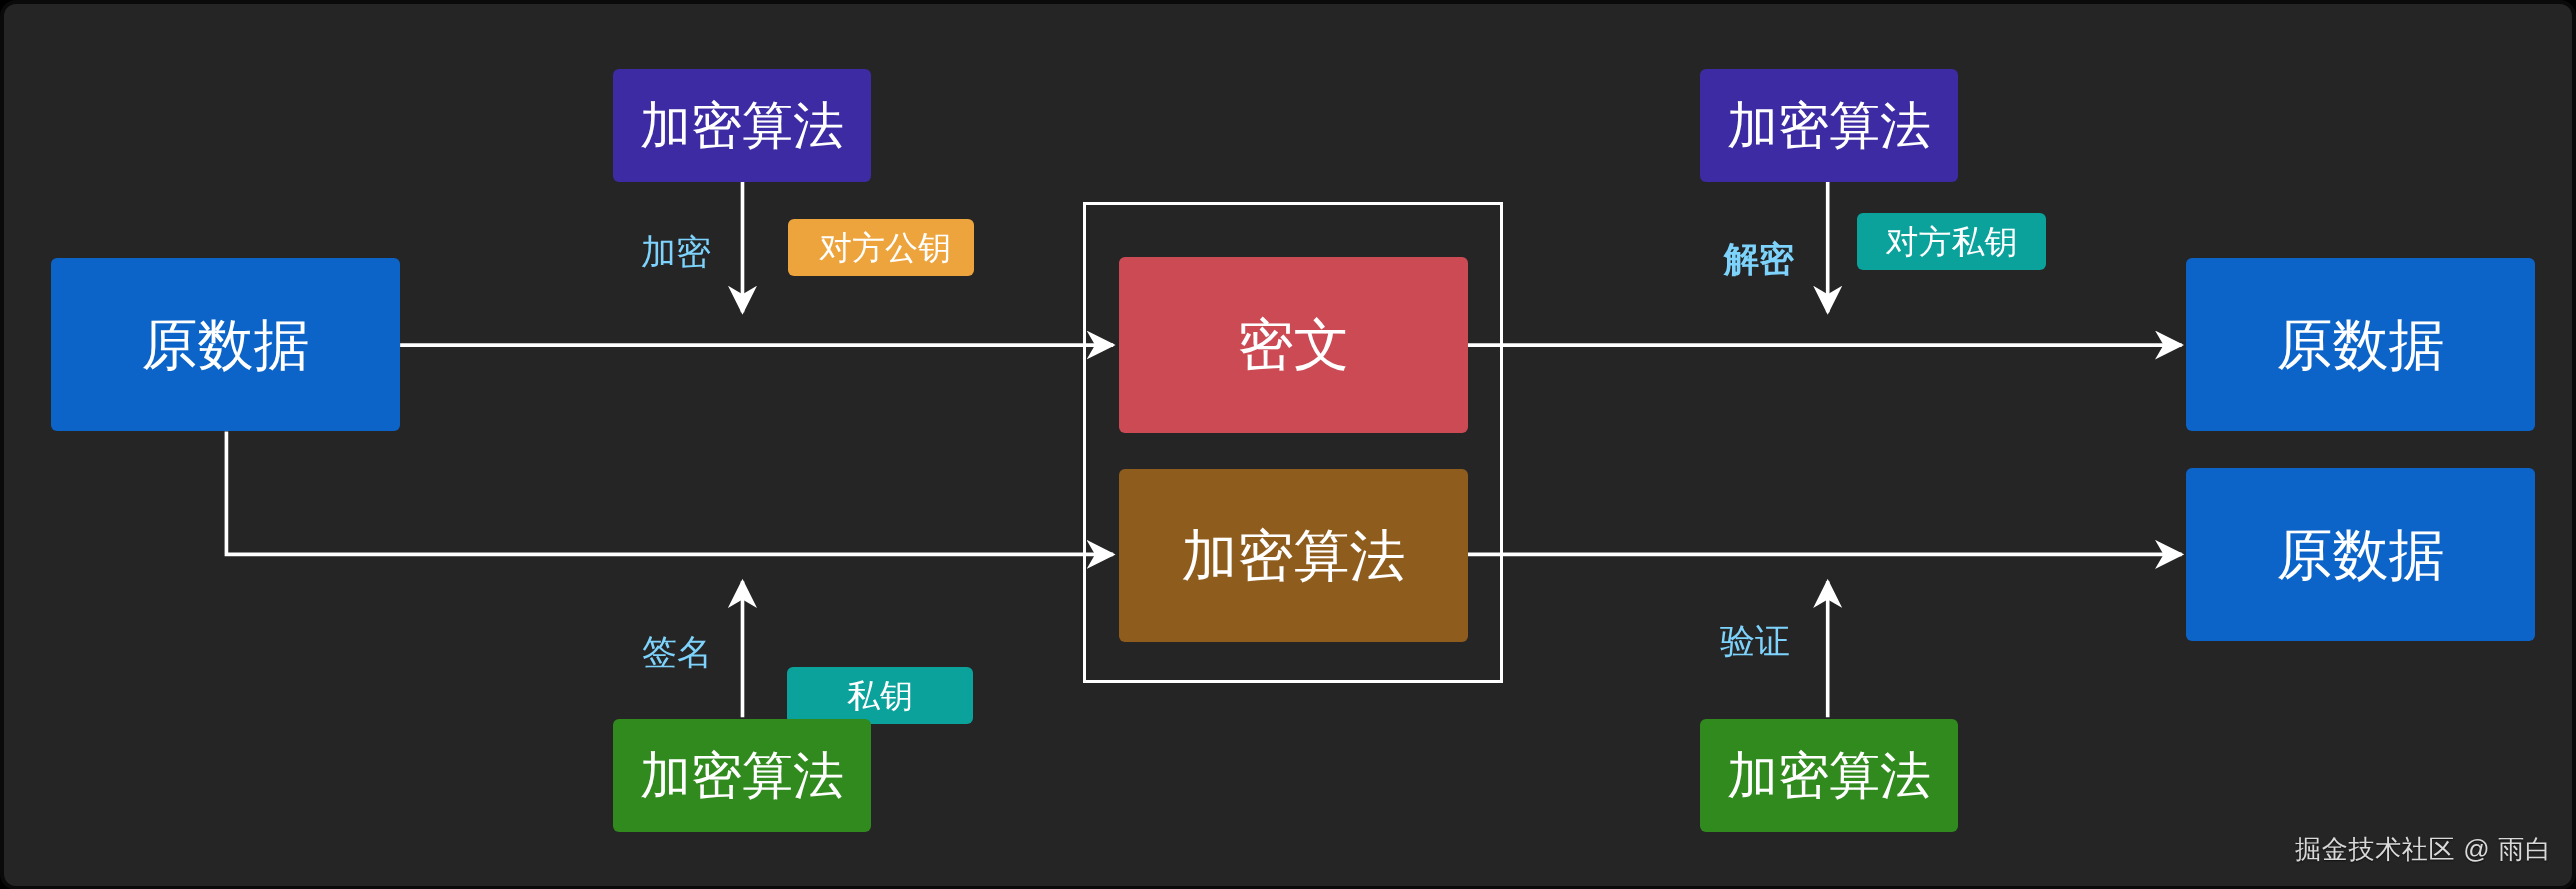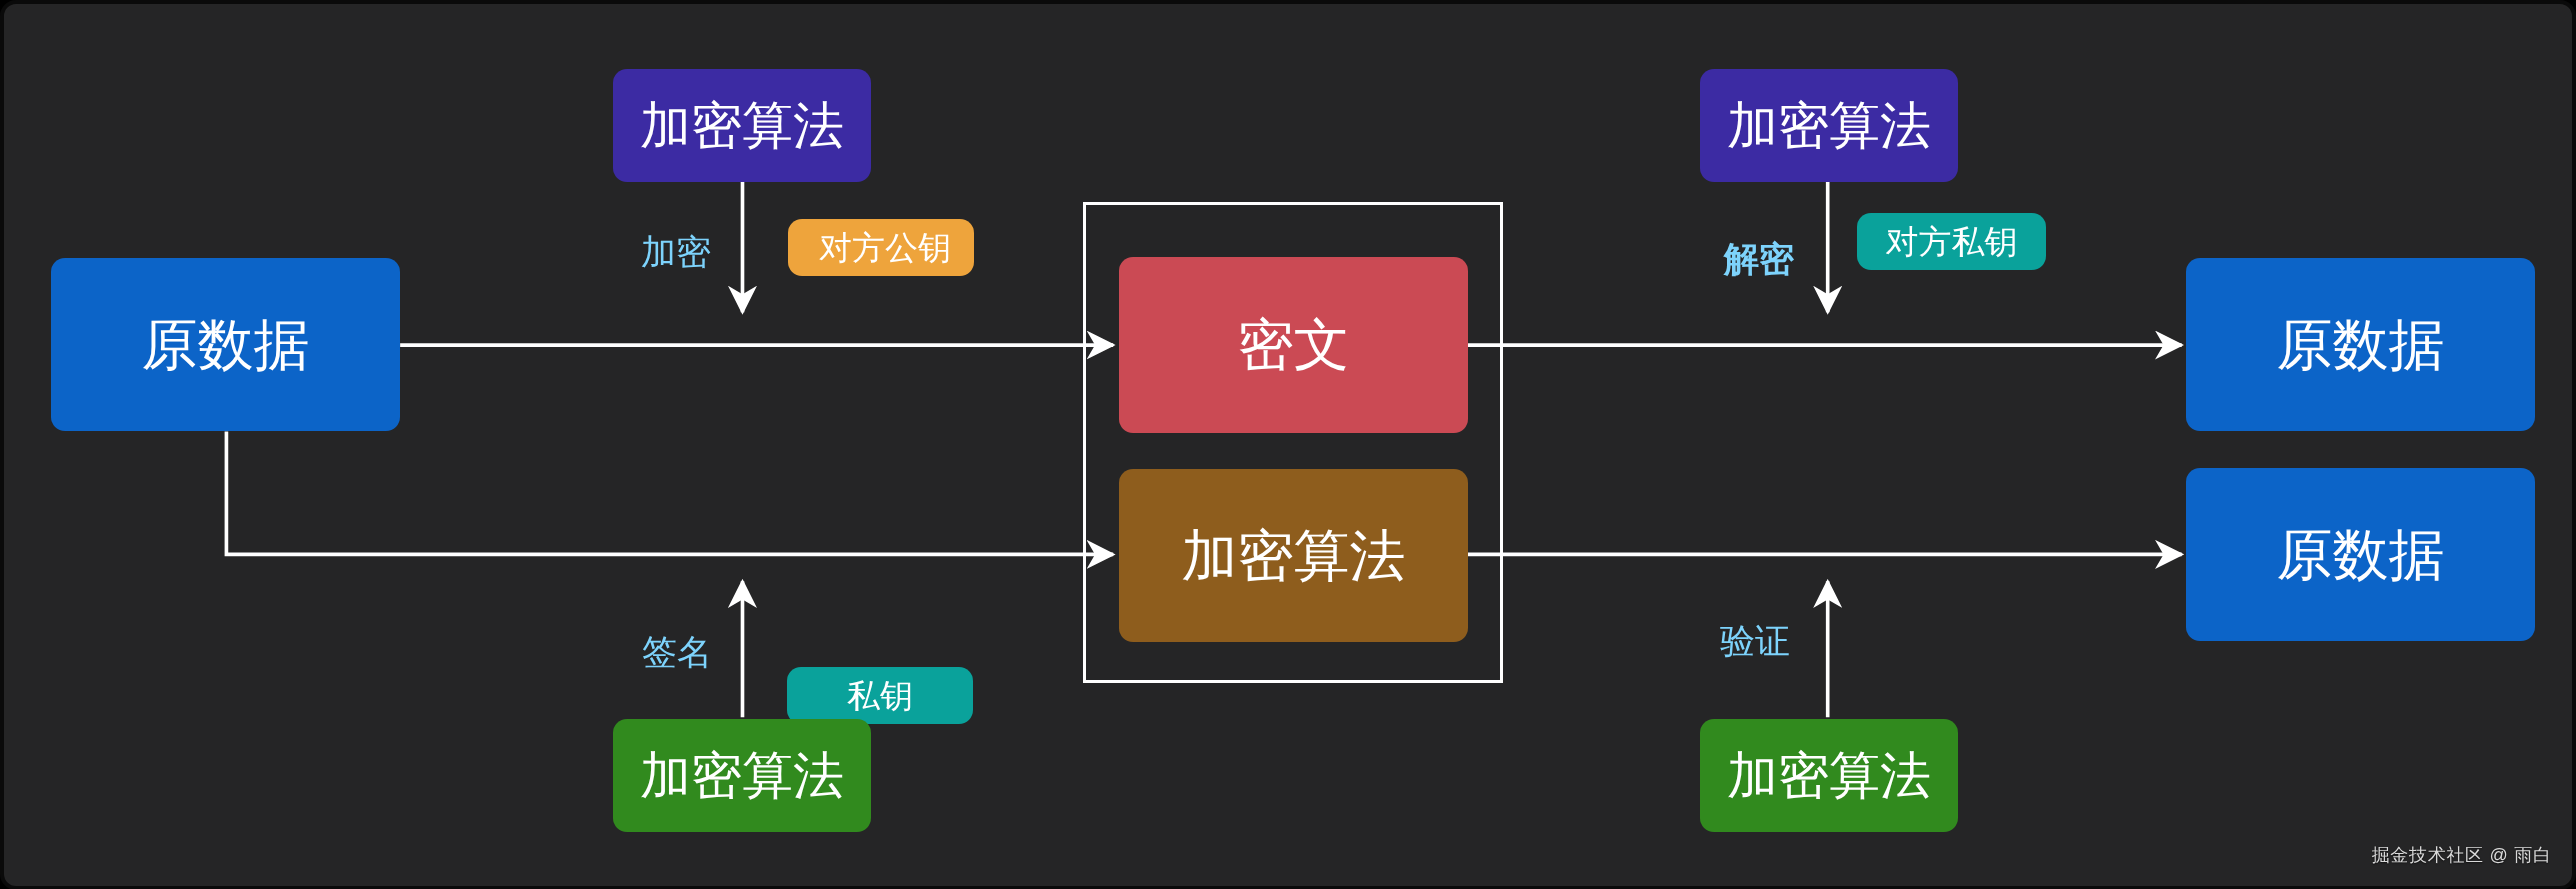--- a/index.html
+++ b/index.html
@@ -11,36 +11,36 @@
     border-radius:16px;
     box-sizing:border-box;
     overflow:hidden;
     font-family:"Liberation Sans","DejaVu Sans",sans-serif;
   }
   .wires{position:absolute;left:0;top:0;width:2576px;height:890px;}
   .wires line,.wires polyline{stroke:#ffffff;stroke-width:5;fill:none;}
   .node{
     position:absolute;
     display:flex;align-items:center;justify-content:center;
-    color:#ffffff;border-radius:14px;text-align:left;
+    color:#ffffff;border-radius:6px;text-align:left;
     line-height:1;white-space:nowrap;
   }
   .node.big{font-size:56px;}
   .node.algo{font-size:51px;}
   .node.key{font-size:33px;}
   .frame{
     position:absolute;border:3.6px solid #ffffff;background:transparent;
   }
   .edge-label{
     position:absolute;color:#7dd3fc;font-size:35px;line-height:41px;
     text-align:right;white-space:nowrap;
   }
   .watermark{
     position:absolute;right:20.4px;bottom:19px;
-    color:#d9d9d9;font-size:18px;letter-spacing:0.7px;white-space:nowrap;
+    color:#d9d9d9;font-size:26px;letter-spacing:0.7px;white-space:nowrap;
     text-shadow:0 0.7px 1.5px rgba(0,0,0,.6);
   }
 </style>
 </head>
 <body>
 
 <div class="canvas">
 
   <svg class="wires" viewBox="0 0 3544 1224" width="2576" height="890">
     <defs>

